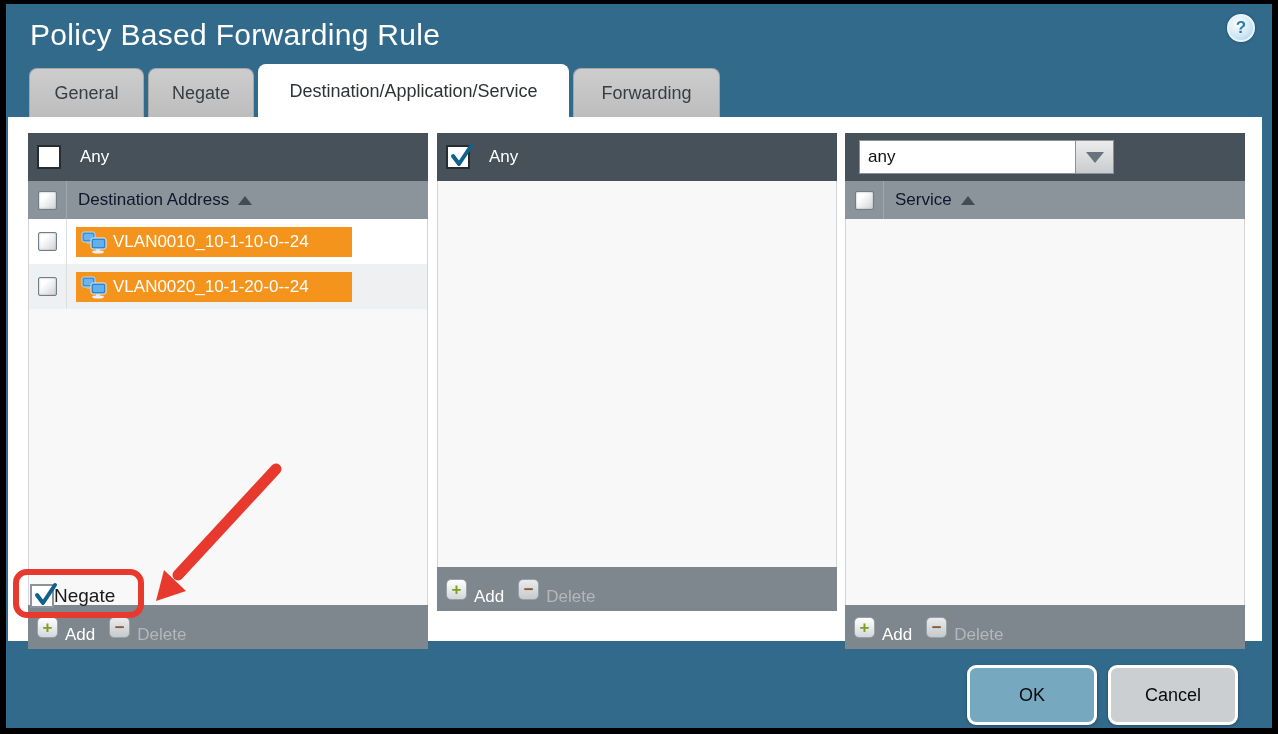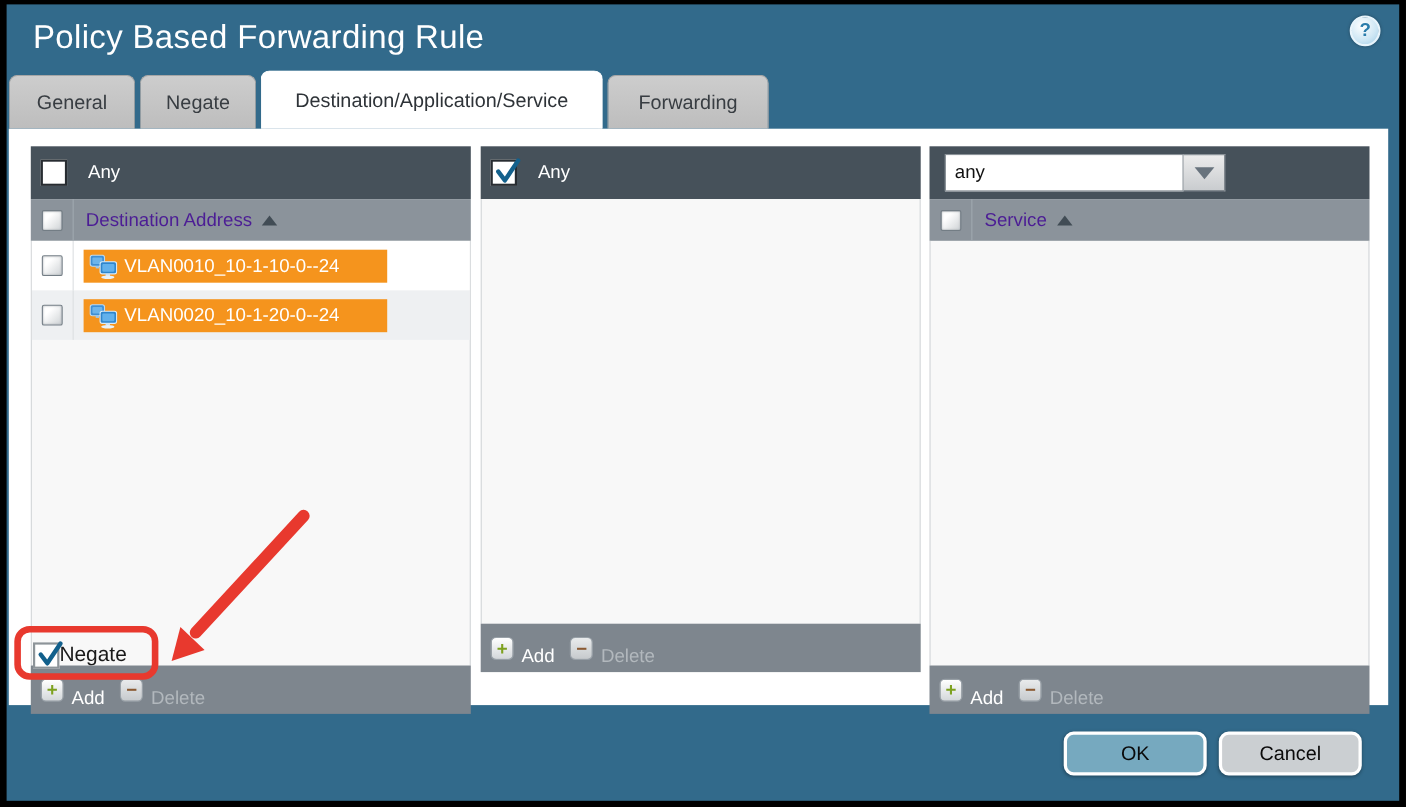--- a/index.html
+++ b/index.html
@@ -8,38 +8,38 @@
   .dialog{position:absolute;left:6px;top:4px;width:1266px;height:724px;background:#326a8b;}
 
   
   .title{position:absolute;left:24px;top:14px;color:#fff;font-size:30px;letter-spacing:.3px;}
   .help{position:absolute;left:1221px;top:10px;width:28px;height:28px;border-radius:50%;
     background:radial-gradient(circle at 38% 32%,#ffffff,#cde6f4 60%,#9fcce6);
     border:2px solid #e8f4fb;box-sizing:border-box;color:#2a7cab;font-weight:bold;font-size:17px;
     display:flex;align-items:center;justify-content:center;box-shadow:0 0 3px rgba(0,0,0,.35);cursor:pointer;}
 
   
-  .tabs{position:absolute;left:2px;top:60px;height:53px;display:flex;align-items:flex-end;}
+  .tabs{position:absolute;left:23px;top:60px;height:53px;display:flex;align-items:flex-end;}
   .tab{height:49px;margin-right:4px;border-radius:8px 8px 0 0;background:linear-gradient(#cdcdcd,#bdbdbd);
     border:1px solid #a6a6a6;border-bottom:none;box-sizing:border-box;color:#383d42;font-size:18px;
     display:flex;align-items:center;justify-content:center;cursor:pointer;}
   .tab.active{height:53px;background:#fff;border-color:#fff;color:#2e3338;}
   .tab.w1{width:115px}.tab.w2{width:106px}.tab.w3{width:311px}.tab.w4{width:147px}
 
   
   .content{position:absolute;left:2px;top:113px;width:1254px;height:524px;background:#fff;}
 
   
   .col{position:absolute;top:16px;width:400px;height:433px;}
   .col.c1{left:20px}.col.c2{left:429px}.col.c3{left:837px}
   .col-anyhdr{height:48px;background:#46515a;display:flex;align-items:center;padding-left:9px;box-sizing:border-box;}
   .col-anyhdr .lbl{color:#fff;font-size:17px;margin-left:19px;}
   .cb-lg{position:relative;width:24px;height:24px;background:#fff;border:2px solid #272c31;box-sizing:border-box;cursor:pointer;}
   .cb-lg svg,.cb-neg svg{position:absolute;left:1px;top:-4px;overflow:visible;}
-  .col-subhdr{height:38px;background:#8b939b;display:flex;align-items:center;color:#4c1d95;font-size:17px;}
+  .col-subhdr{height:38px;background:#8b939b;display:flex;align-items:center;color:#0f172a;font-size:17px;}
   .cb-sm{width:19px;height:19px;margin-left:10px;border:1px solid #737d85;border-radius:2px;box-sizing:border-box;
     background:linear-gradient(135deg,#ffffff 30%,#cfd3d6);box-shadow:inset 0 0 2px #9aa0a5;cursor:pointer;flex:none;}
   .sub-sep{width:1px;height:38px;background:#a0a8af;margin-left:9px;}
   .col-subhdr .lbl{margin-left:11px;}
   .tri-up{width:0;height:0;border-left:7px solid transparent;border-right:7px solid transparent;
     border-bottom:9px solid #414c55;margin-left:9px;}
   .col-list{height:386px;background:#f8f8f8;border-left:1px solid #d3d6d9;border-right:1px solid #d3d6d9;box-sizing:border-box;}
   .list-row{height:45px;display:flex;align-items:center;}
   .list-row.odd{background:#fff}.list-row.even{background:#eef0f2}
   .cb-cell{width:38px;height:45px;display:flex;align-items:center;justify-content:center;border-right:1px solid #dcdfe1;box-sizing:border-box;flex:none;}
@@ -70,21 +70,21 @@
   
   .negate-row{position:absolute;left:22px;top:467px;display:flex;align-items:center;}
   .cb-neg{position:relative;width:24px;height:24px;background:#fff;border:2px solid #8d9499;box-sizing:border-box;cursor:pointer;}
   .negate-row .lbl{margin-left:0;font-size:19px;color:#1a1a1a;}
   .hl-box{position:absolute;left:5px;top:452px;width:131px;height:49px;border:6px solid #e8392e;
     border-radius:14px;box-sizing:border-box;pointer-events:none;}
 
   .annot{position:absolute;left:0;top:0;width:1278px;height:734px;pointer-events:none;z-index:20;}
 
   
-  .btn{position:absolute;top:661px;width:130px;height:40px;border:3px solid #fff;border-radius:9px;
+  .btn{position:absolute;top:661px;width:130px;height:60px;border:3px solid #fff;border-radius:9px;
     box-sizing:border-box;font-size:18px;color:#0a0a0a;display:flex;align-items:center;justify-content:center;
     cursor:pointer;box-shadow:0 1px 3px rgba(0,0,0,.3);}
   .btn.ok{left:961px;background:#76a9bf;}
   .btn.cancel{left:1102px;background:#cbcfd2;}
 </style>
 </head>
 <body>
 
 <div class="page">
   <div class="dialog">

